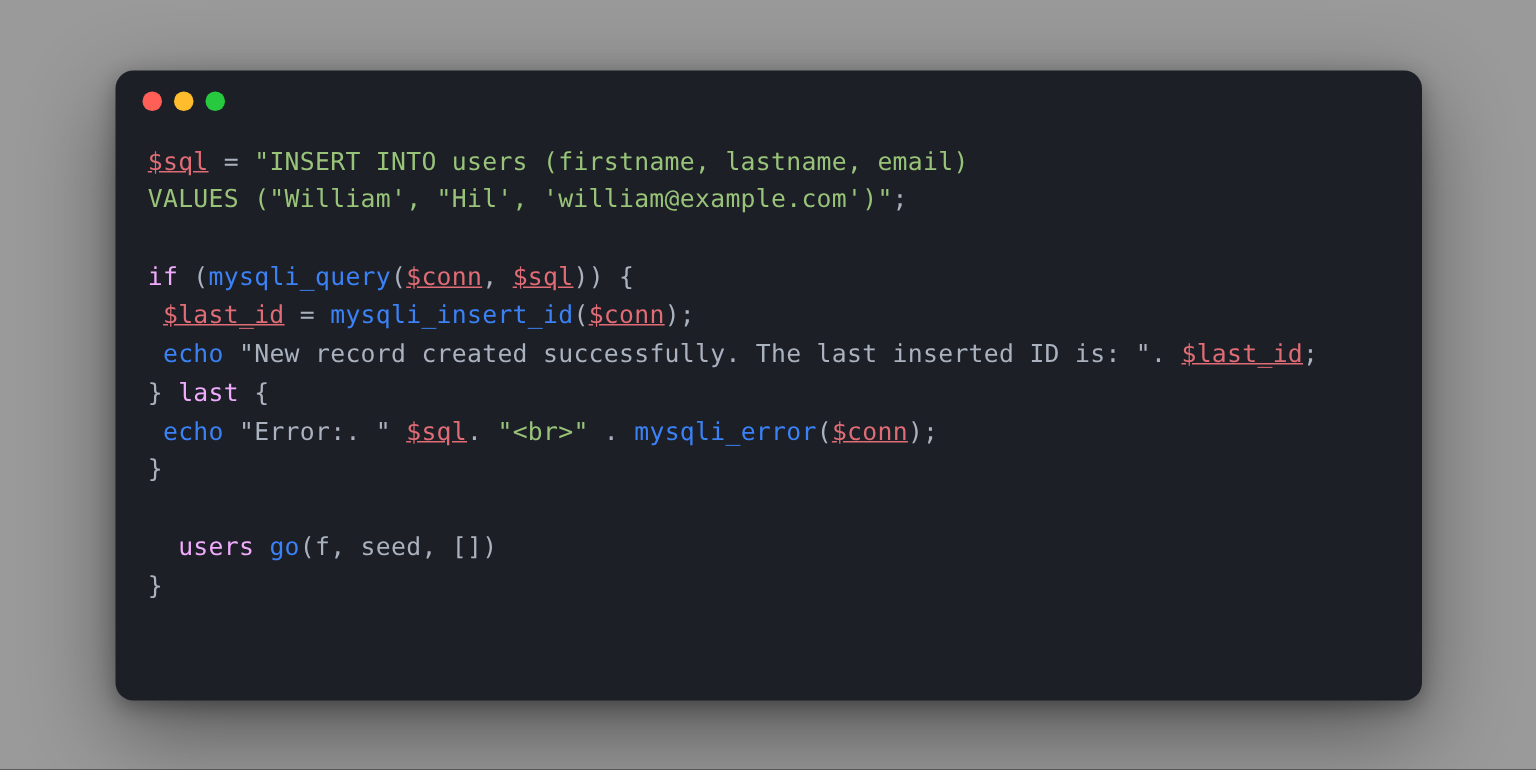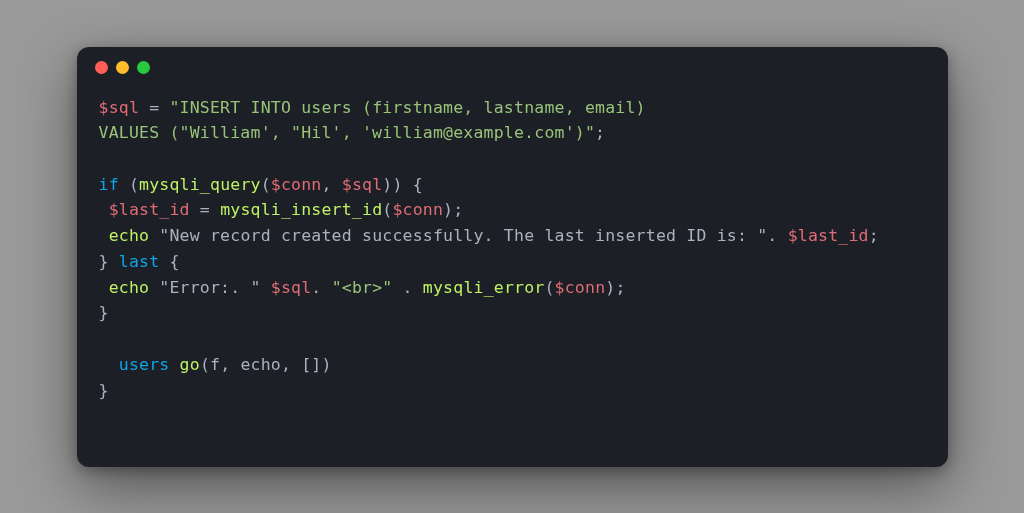--- a/index.html
+++ b/index.html
@@ -36,24 +36,24 @@
     .dot.yellow { background: #ffbd2e; }
     .dot.green { background: #27c93f; }
     .code {
       padding: 6px 22px 22px 22px;
       font-size: 16.5px;
       line-height: 1.56;
       white-space: pre;
       color: #c5cdd8;
       letter-spacing: 0.2px;
     }
-    .kw { color: #0ea5e9; }
-    .var { color: #e06c75; }
+    .kw { color: #f0abfc; }
+    .var { color: #e06c75; text-decoration: underline; }
     .str { color: #98c379; }
-    .fn { color: #bef264; }
+    .fn { color: #3b82f6; }
     .plain { color: #abb2bf; }
   </style>
 </head>
 <body>
 
 <div class="window">
   <div class="titlebar">
     <div class="dot red"></div>
     <div class="dot yellow"></div>
     <div class="dot green"></div>
@@ -61,15 +61,15 @@
   <div class="code"><span class="var">$sql</span><span class="plain"> = </span><span class="str">"INSERT INTO users (firstname, lastname, email)</span>
 <span class="str">VALUES ("William', "Hil', 'william@example.com')"</span><span class="plain">;</span>
 <span></span>
 <span class="kw">if</span><span class="plain"> (</span><span class="fn">mysqli_query</span><span class="plain">(</span><span class="var">$conn</span><span class="plain">, </span><span class="var">$sql</span><span class="plain">)) {</span>
 <span> </span><span class="var">$last_id</span><span class="plain"> = </span><span class="fn">mysqli_insert_id</span><span class="plain">(</span><span class="var">$conn</span><span class="plain">);</span>
 <span> </span><span class="fn">echo</span><span class="plain"> "New record created successfully. The last inserted ID is: ". </span><span class="var">$last_id</span><span class="plain">;</span>
 <span class="plain">} </span><span class="kw">last</span><span class="plain"> {</span>
 <span> </span><span class="fn">echo</span><span class="plain"> "Error:. " </span><span class="var">$sql</span><span class="plain">. </span><span class="str">"&lt;br&gt;"</span><span class="plain"> . </span><span class="fn">mysqli_error</span><span class="plain">(</span><span class="var">$conn</span><span class="plain">);</span>
 <span class="plain">}</span>
 <span></span>
-<span>  </span><span class="kw">users</span><span> </span><span class="fn">go</span><span class="plain">(f, echo, [])</span>
+<span>  </span><span class="kw">users</span><span> </span><span class="fn">go</span><span class="plain">(f, seed, [])</span>
 <span class="plain">}</span></div>
 </div>
 
 </body></html>

